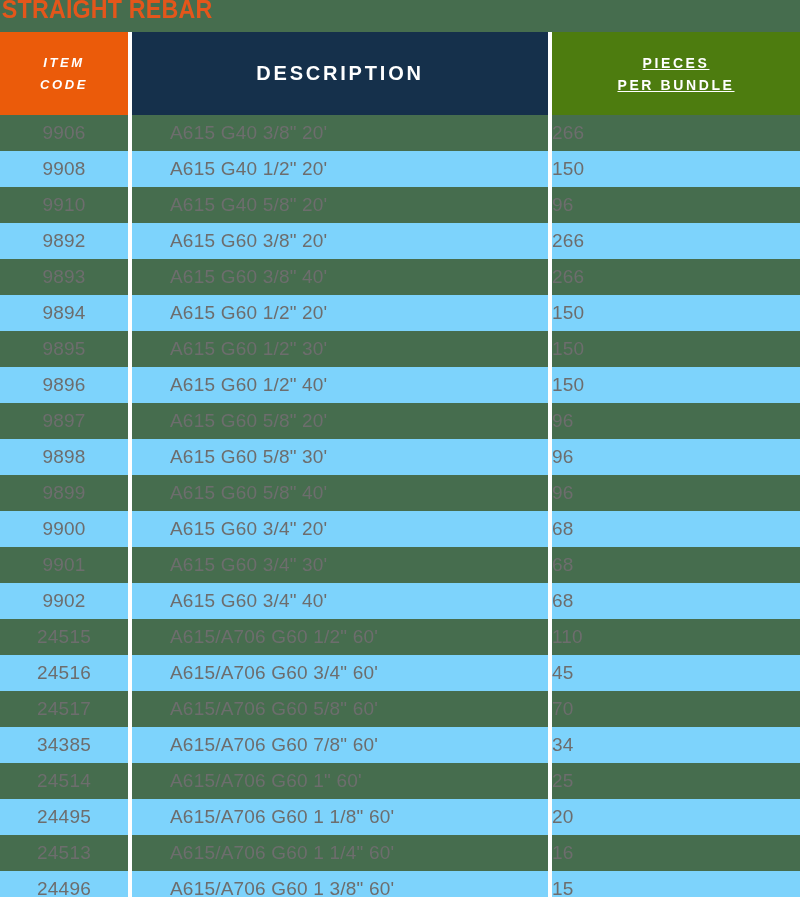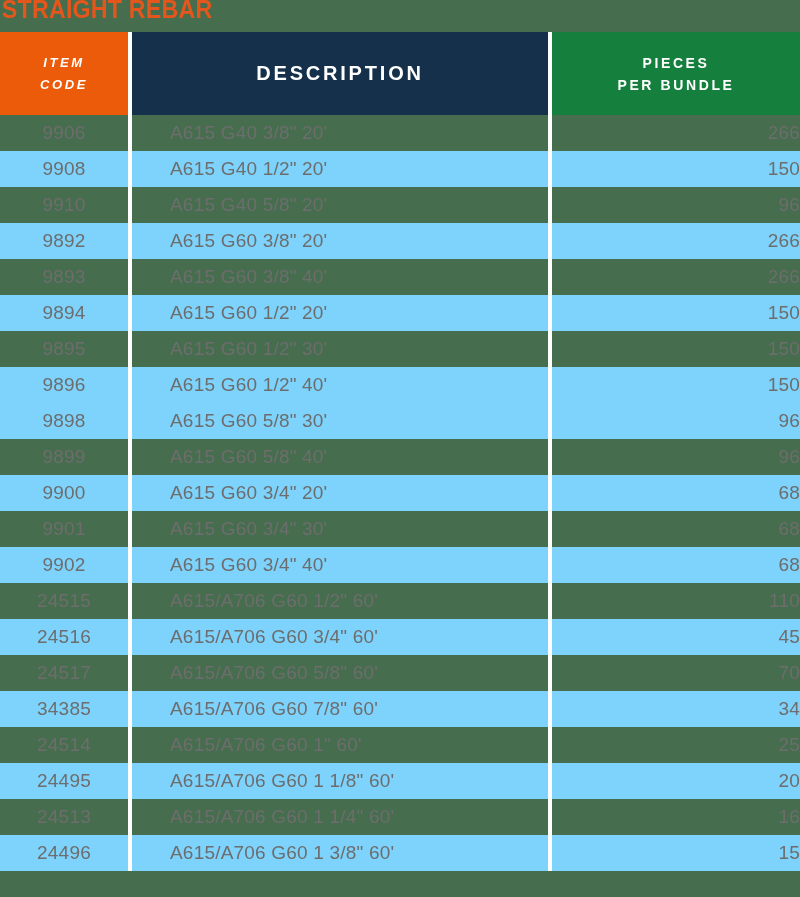--- a/index.html
+++ b/index.html
@@ -72,24 +72,25 @@
     letter-spacing: 2.6px;
     line-height: 22px;
     font-style: italic;
   }
   th.h-desc {
     background: #15304b;
     font-size: 20px;
     letter-spacing: 2.8px;
   }
   th.h-pcs {
-    background: #15803d;
+    background: #4d7c0f;
     font-size: 14px;
     letter-spacing: 2.6px;
     line-height: 22px;
+    text-decoration: underline;
   }
   .h-line { display: block; }
 
   
   .sep-cell {
     background: #ffffff;
     padding: 0;
   }
   thead .sep-cell { background: #ffffff; }
 
@@ -104,21 +105,21 @@
     letter-spacing: 0.2px;
     white-space: nowrap;
   }
   tbody tr.row-light td { background: #7dd3fc; }
   tbody tr.row-green td { background: #466d4e; margin-left: 28px; }
   tbody tr.row-green td.sep-cell,
   tbody tr.row-light td.sep-cell { background: #ffffff; }
 
   td.c-code { text-align: center; }
   td.c-desc { text-align: left; padding-left: 38px; }
-  td.c-pcs  { text-align: right; }
+  td.c-pcs  { text-align: left; }
 </style>
 </head>
 <body>
 
 <div class="page-title">STRAIGHT REBAR</div>
 
 <div class="table-wrap">
   <table class="rebar-table">
     <colgroup>
       <col class="col-code">
@@ -194,20 +195,27 @@
           <td class="sep-cell"></td>
           <td class="c-pcs">150</td>
         </tr>
         <tr class="row-light">
           <td class="c-code">9896</td>
           <td class="sep-cell"></td>
           <td class="c-desc">A615 G60 1/2" 40'</td>
           <td class="sep-cell"></td>
           <td class="c-pcs">150</td>
         </tr>
+        <tr class="row-green">
+          <td class="c-code">9897</td>
+          <td class="sep-cell"></td>
+          <td class="c-desc">A615 G60 5/8" 20'</td>
+          <td class="sep-cell"></td>
+          <td class="c-pcs">96</td>
+        </tr>
         <tr class="row-light">
           <td class="c-code">9898</td>
           <td class="sep-cell"></td>
           <td class="c-desc">A615 G60 5/8" 30'</td>
           <td class="sep-cell"></td>
           <td class="c-pcs">96</td>
         </tr>
         <tr class="row-green">
           <td class="c-code">9899</td>
           <td class="sep-cell"></td>

